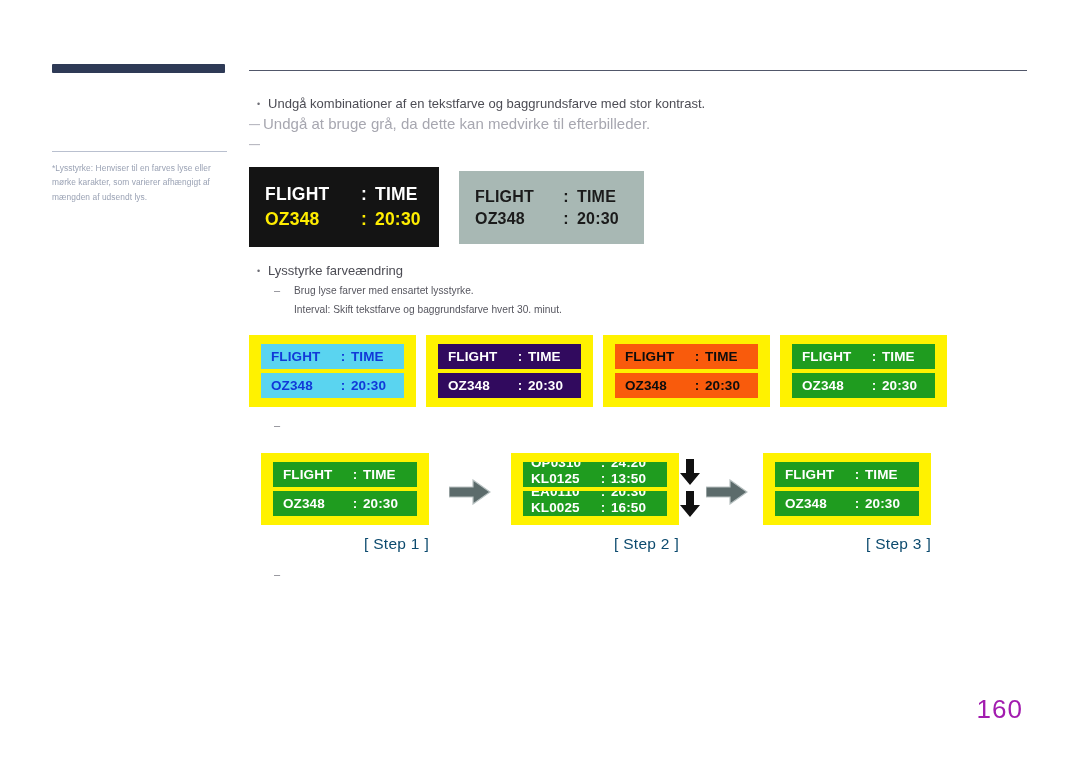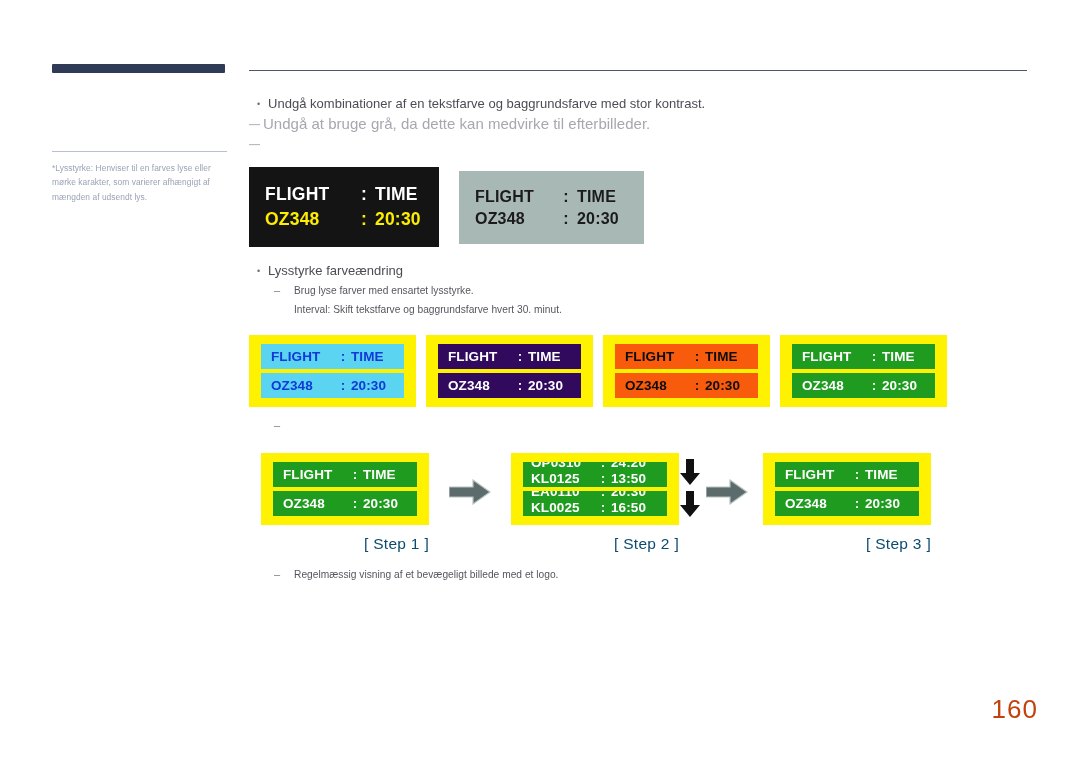--- a/index.html
+++ b/index.html
@@ -268,24 +268,24 @@
     width: 168px;
     text-align: right;
     font-size: 15.5px;
     color: #0c4a6e;
     letter-spacing: 0.3px;
   }
 
   
   #page-number {
     position: absolute;
-    right: 42px;
+    right: 57px;
     bottom: 38px;
     font-size: 26px;
-    color: #c2410c;
+    color: #a21caf;
     letter-spacing: 1px;
     font-weight: 400;
   }
 </style>
 </head>
 <body>
 
 <div id="sidebar">
   <div class="sidebar-rule"></div>
   <div class="sidebar-divider"></div>
@@ -503,19 +503,18 @@
         </div>
       </div>
       <div class="step-label">[ Step 3 ]</div>
     </div>
 
   </div>
 
   <div style="margin-top:4px;">
     <div class="sub-dash-row">
       <span class="sub-dash-mark">–</span>
-      <span class="sub-dash-text">Regelmæssig visning af et bevægeligt billede med et logo.</span>
     </div>
   </div>
 
 </div>
 
 <div id="page-number">160</div>
 
 </body></html>

